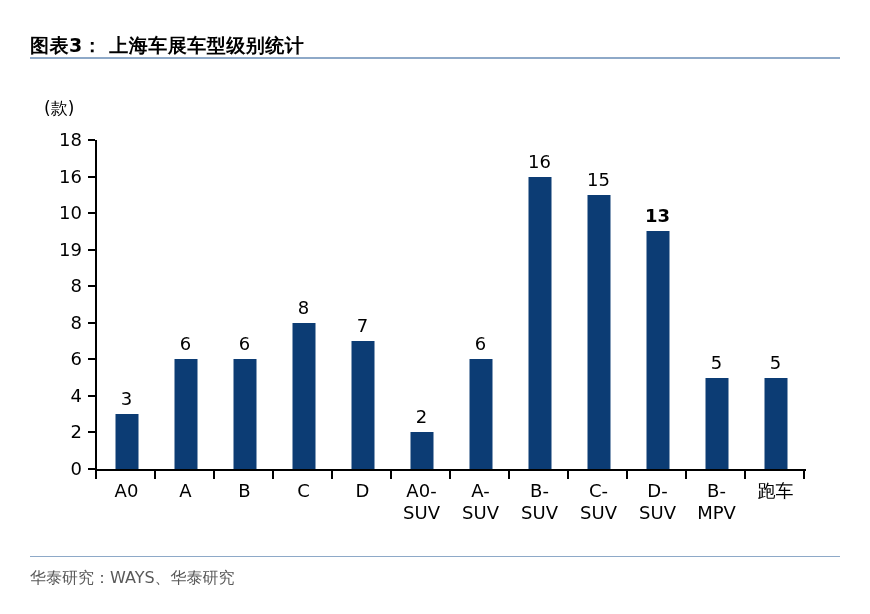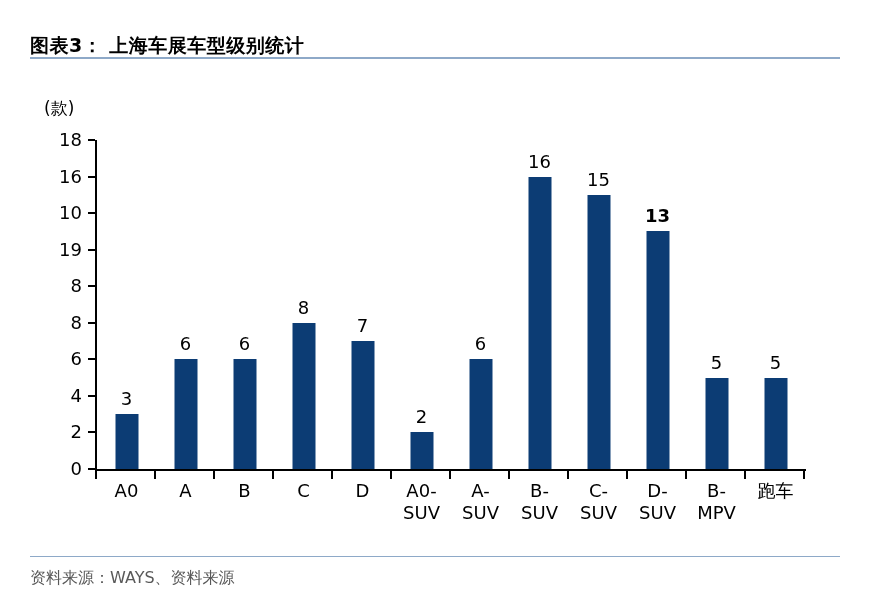--- a/index.html
+++ b/index.html
@@ -325,15 +325,15 @@
 SUV</div>
         <div class="x-label" style="left: 531px; width: 59px;">D-
 SUV</div>
         <div class="x-label" style="left: 590px; width: 59px;">B-
 MPV</div>
         <div class="x-label" style="left: 649px; width: 59px;">跑车</div>
       </div>
   </div>
 
   <div class="footer-rule"></div>
-  <div class="footer-text">资料来源：WAYS、资料来源</div>
+  <div class="footer-text">华泰研究：WAYS、华泰研究</div>
 
 </div>
 
 </body></html>

